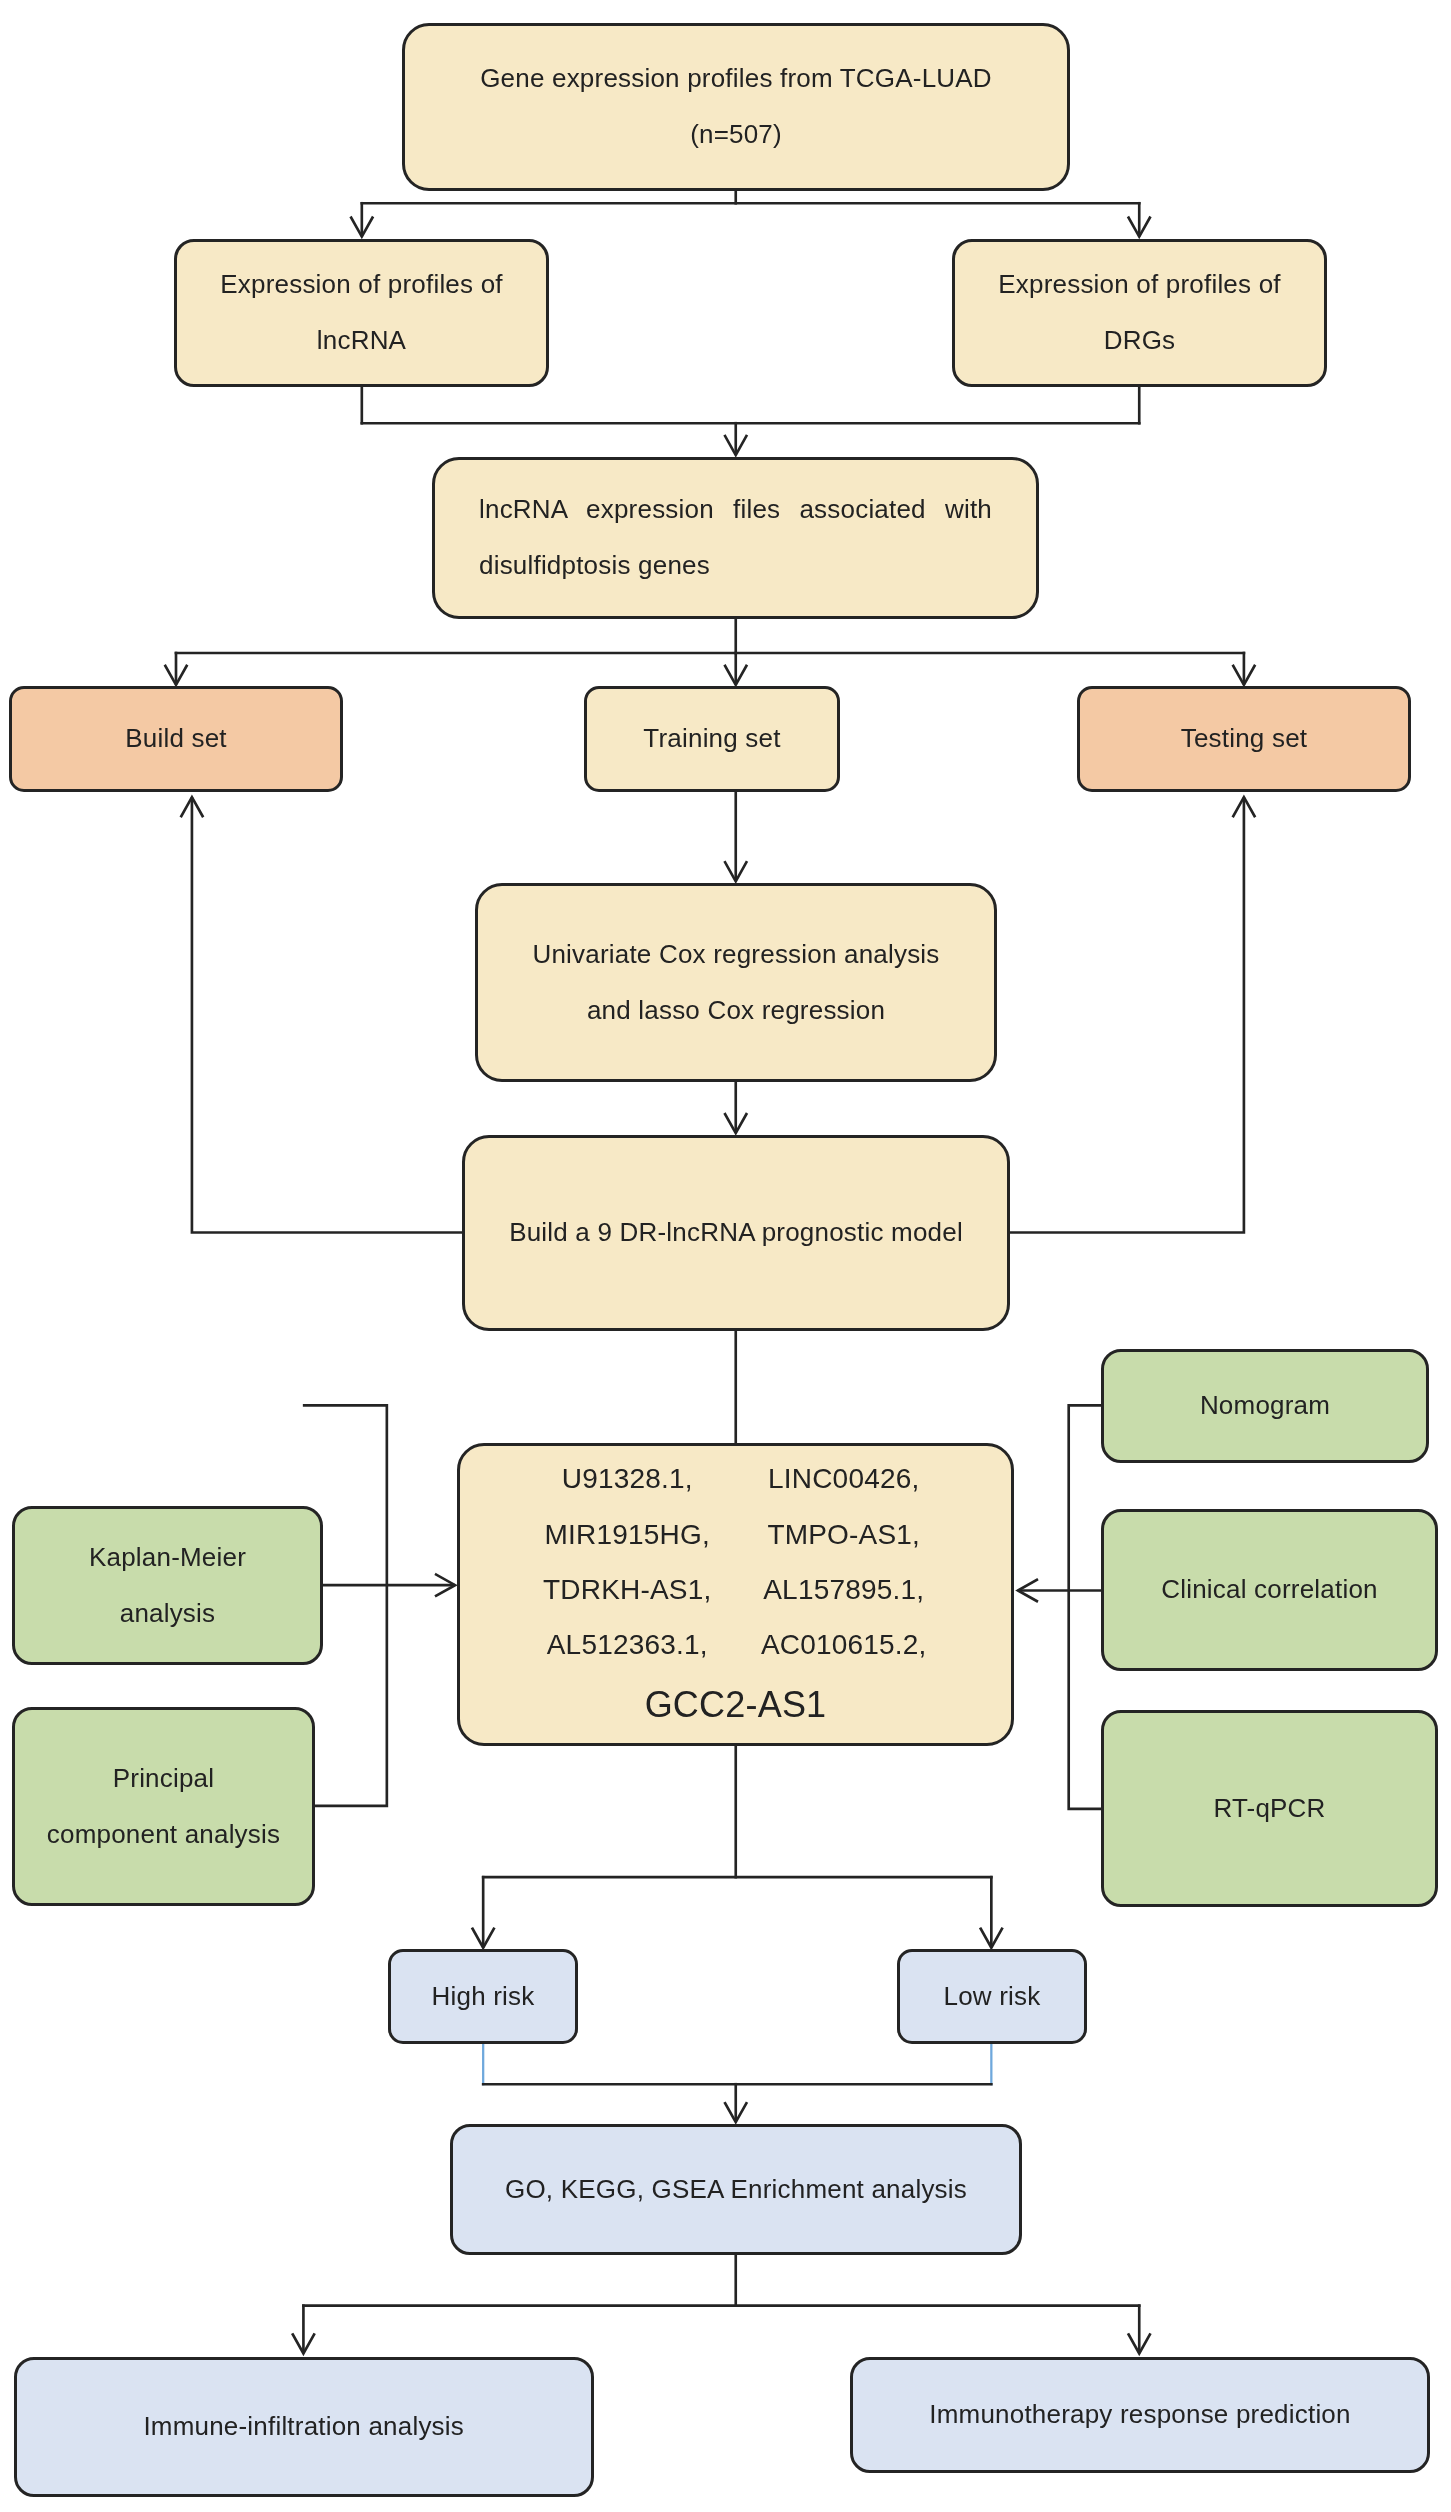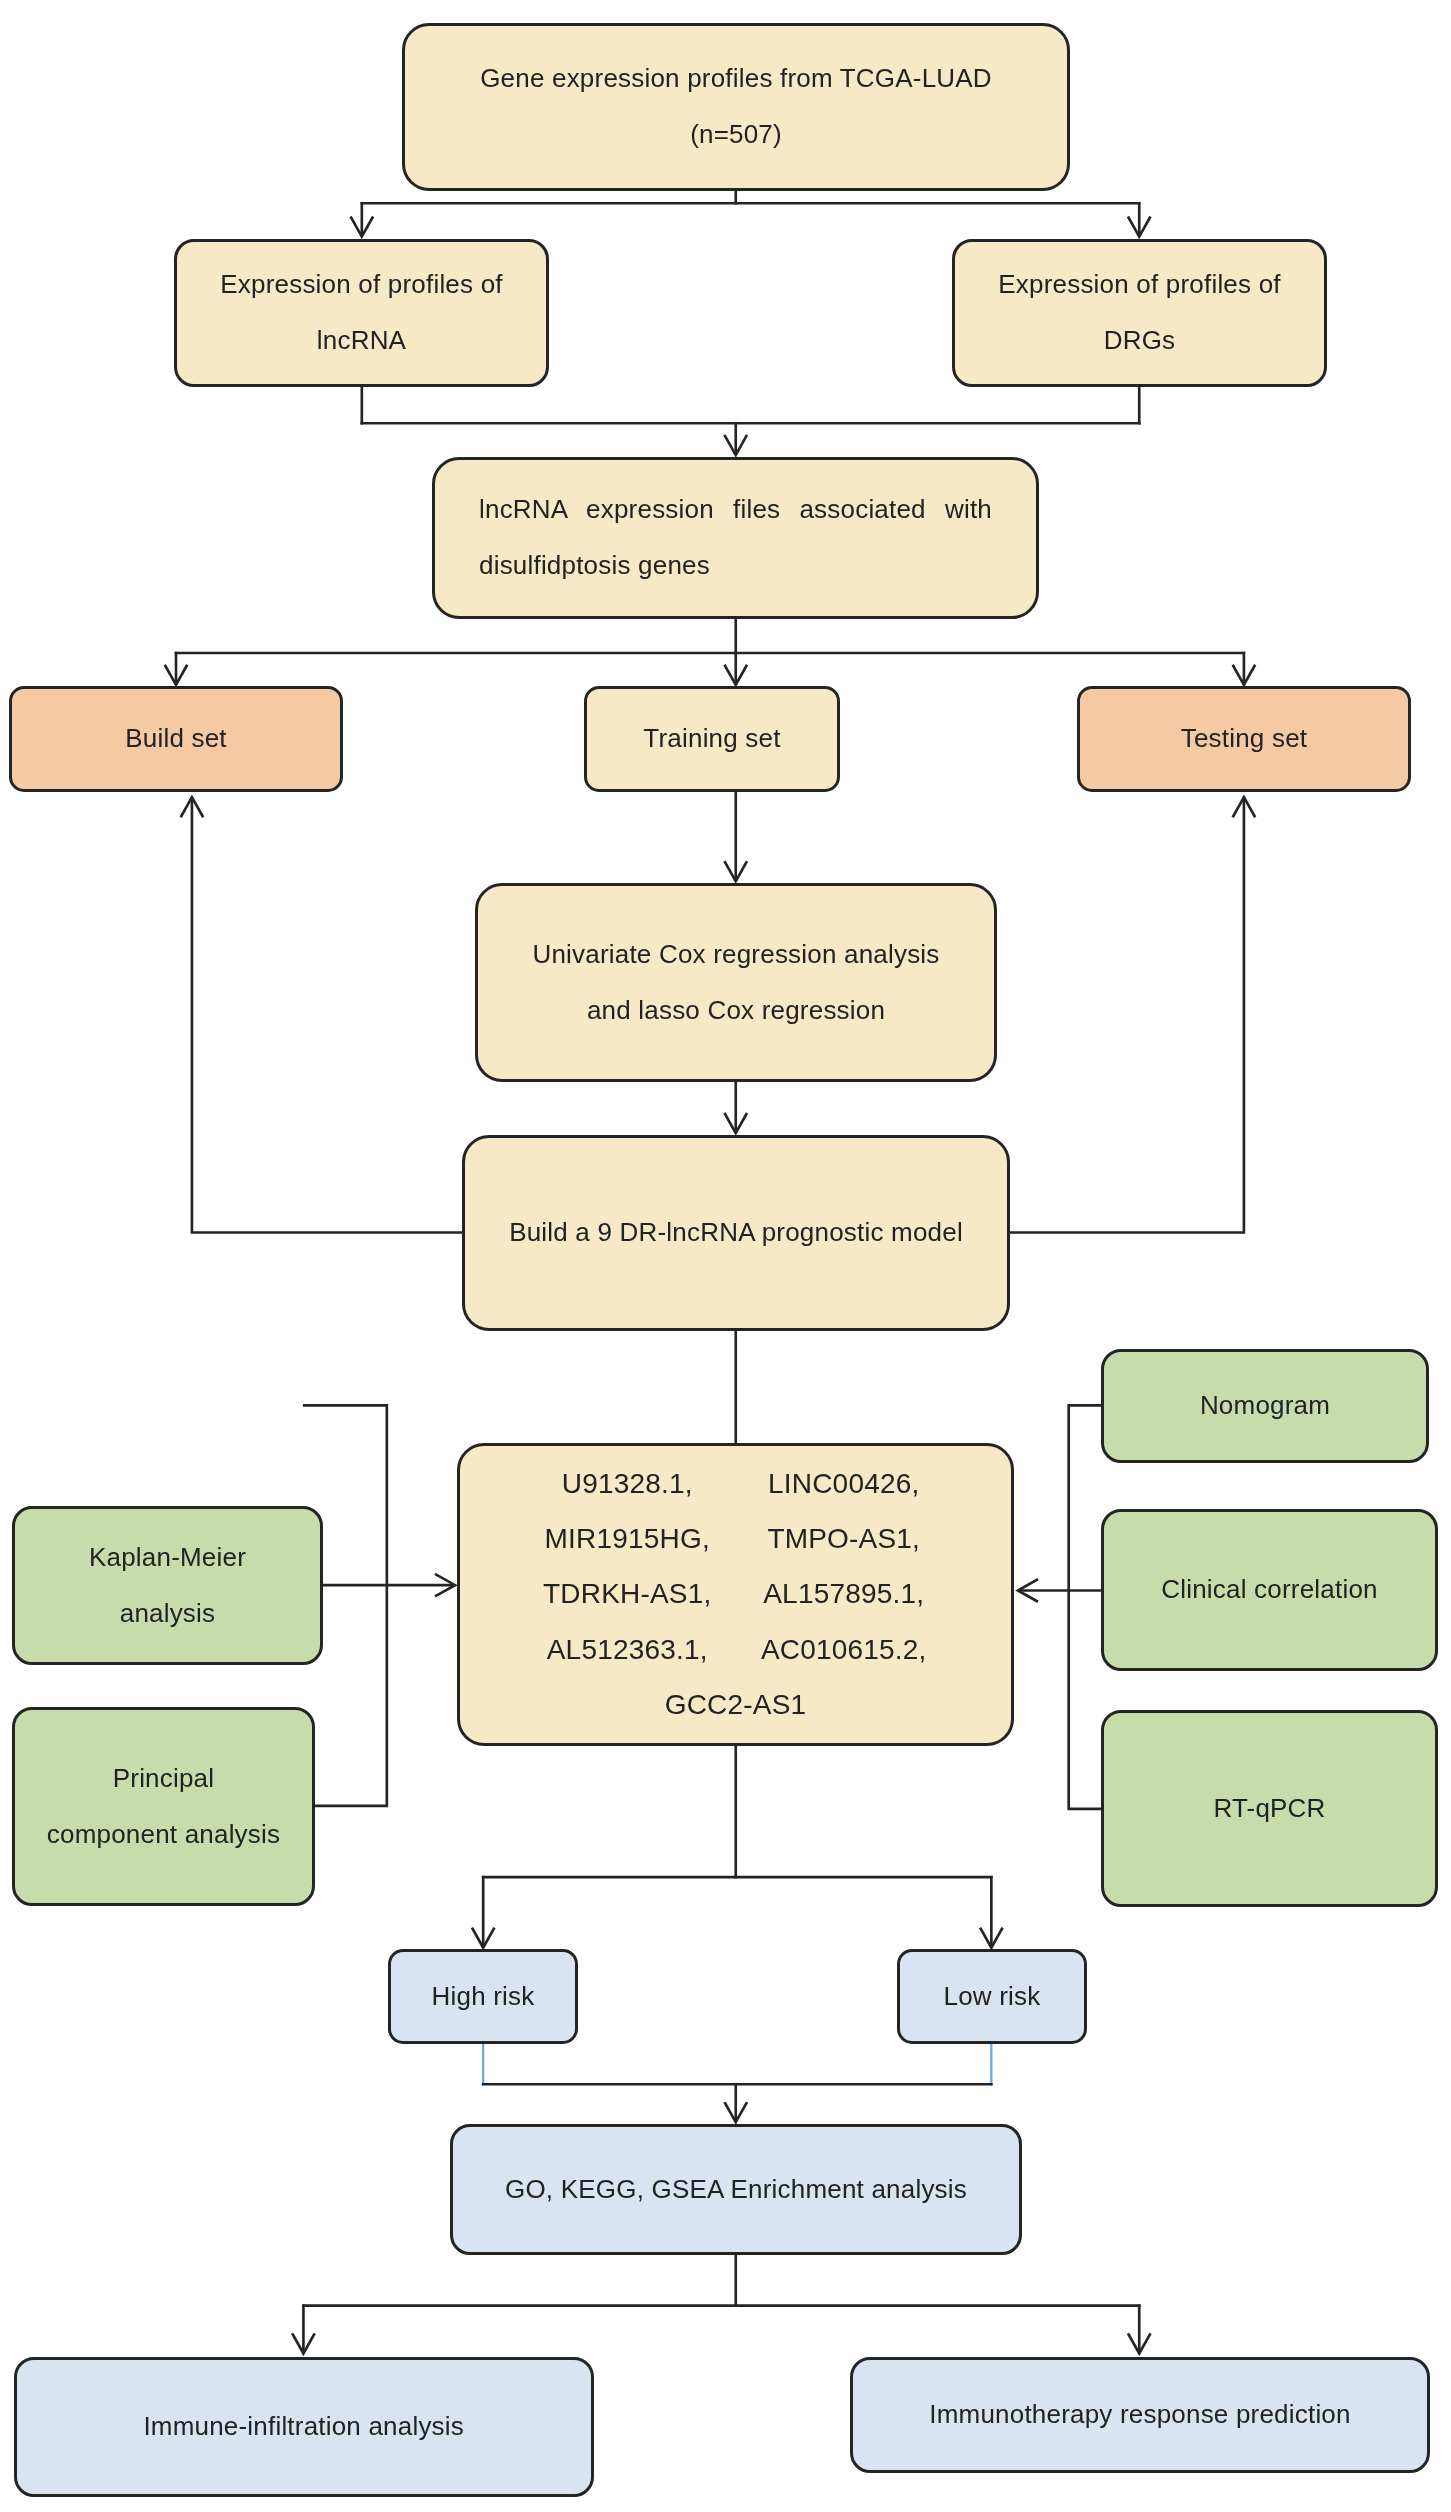--- a/index.html
+++ b/index.html
@@ -57,21 +57,21 @@
   .left-last { text-align: left; }
   .gene-row {
     display: grid;
     grid-template-columns: 1fr 1fr;
     justify-items: center;
     width: 100%;
     padding: 0 59px;
     box-sizing: border-box;
     font-size: 28px;
   }
-  .gene-last { font-size: 28px; }
+  .gene-last { font-size: 36px; }
 </style>
 </head>
 <body>
 
 <div id="canvas">
 
   <svg id="connectors" viewBox="0 0 1913 3312" xmlns="http://www.w3.org/2000/svg" aria-hidden="true">
 
     <path d="M970 252 L970 268"></path>
     <path d="M477 268 L1502 268"></path>

